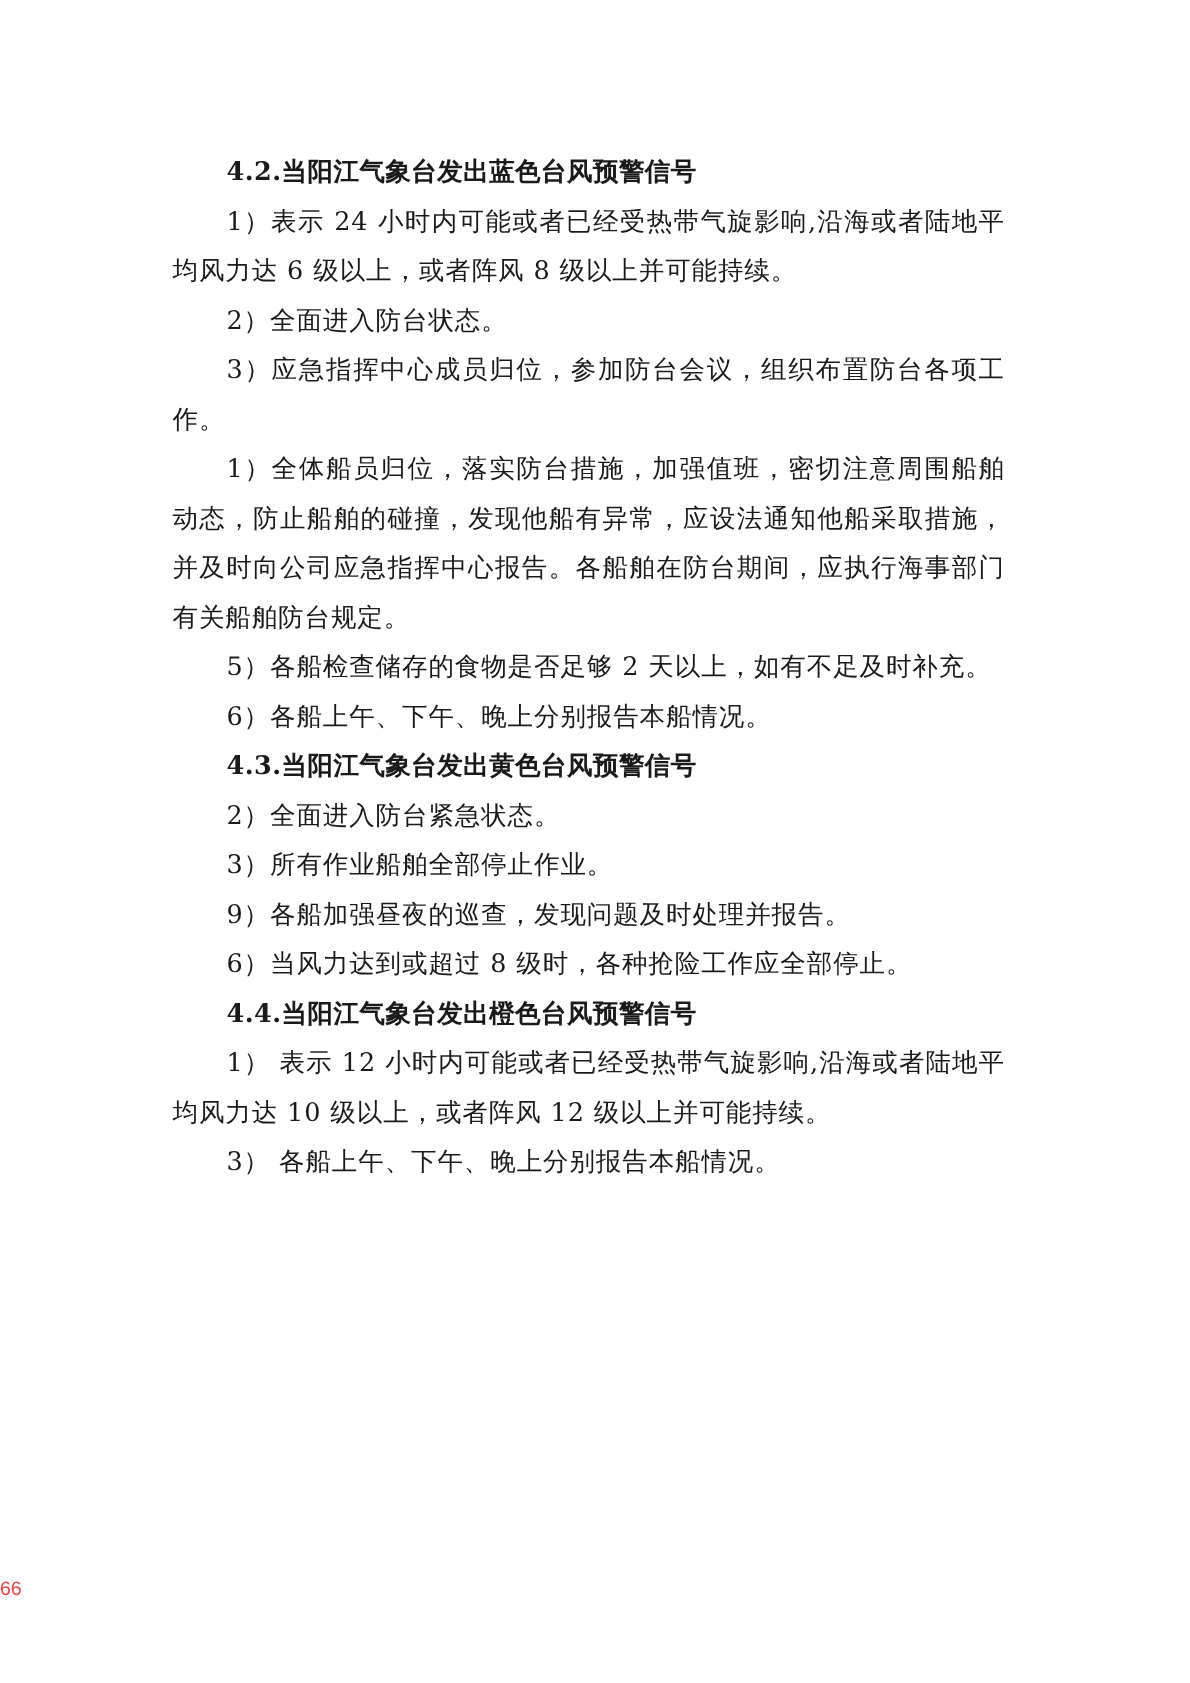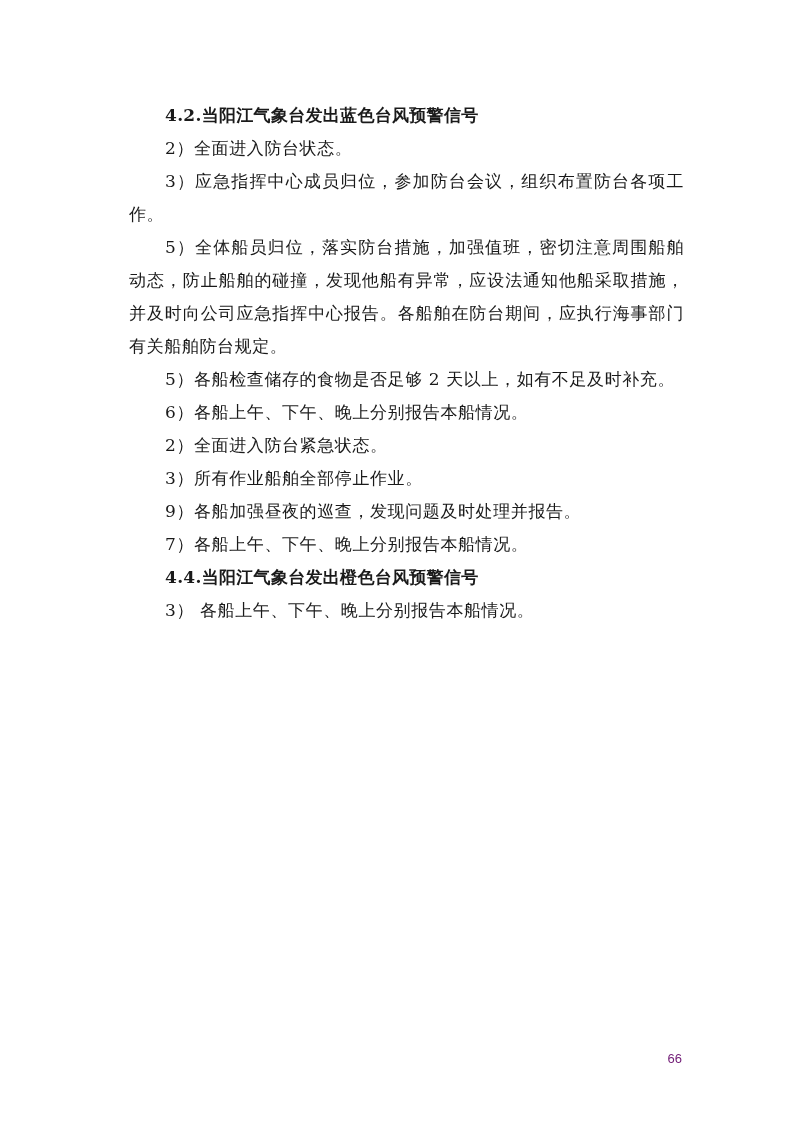--- a/index.html
+++ b/index.html
@@ -1,36 +1,39 @@
 <!DOCTYPE html>
 <html><head>
 <meta charset="utf-8">
 <style>
   html, body { margin: 0; padding: 0; background: #ffffff; }
   body { width: 793px; height: 1122px; position: relative; overflow: hidden;
          font-family: "DejaVu Serif", "Liberation Serif", serif; color: #1a1a1a; }
-  .page { position: absolute; left: 129px; top: 99px; width: 555px; }
+  .page { position: absolute; left: 115px; top: 99px; width: 555px; }
   .para { font-size: 17px; line-height: 33px; text-indent: 36px; text-align: justify; letter-spacing: 0.6px; margin: 0; }
   .heading { font-weight: bold; padding-left: 36px; font-size: 17px; line-height: 33px; letter-spacing: 0.3px; margin: 0; }
-  .footer { position: absolute; top: 1051px; left: 0; width: 682px; text-align: right;
-            font-family: "Liberation Sans", sans-serif; font-size: 13px; color: #701a75; }
+  .footer { position: absolute; top: 1051px; left: 0; width: 682px; text-align: left;
+            font-family: "Liberation Sans", sans-serif; font-size: 13px; color: #ef4444; }
 </style>
 </head>
 <body>
 
 <div class="page">
   <p class="heading">4.2.当阳江气象台发出蓝色台风预警信号</p>
+  <p class="para">1）表示 24 小时内可能或者已经受热带气旋影响,沿海或者陆地平均风力达 6 级以上，或者阵风 8 级以上并可能持续。</p>
   <p class="para">2）全面进入防台状态。</p>
   <p class="para">3）应急指挥中心成员归位，参加防台会议，组织布置防台各项工作。</p>
-  <p class="para">5）全体船员归位，落实防台措施，加强值班，密切注意周围船舶动态，防止船舶的碰撞，发现他船有异常，应设法通知他船采取措施，并及时向公司应急指挥中心报告。各船舶在防台期间，应执行海事部门有关船舶防台规定。</p>
+  <p class="para">1）全体船员归位，落实防台措施，加强值班，密切注意周围船舶动态，防止船舶的碰撞，发现他船有异常，应设法通知他船采取措施，并及时向公司应急指挥中心报告。各船舶在防台期间，应执行海事部门有关船舶防台规定。</p>
   <p class="para">5）各船检查储存的食物是否足够 2 天以上，如有不足及时补充。</p>
   <p class="para">6）各船上午、下午、晚上分别报告本船情况。</p>
 
+  <p class="heading">4.3.当阳江气象台发出黄色台风预警信号</p>
   <p class="para">2）全面进入防台紧急状态。</p>
   <p class="para">3）所有作业船舶全部停止作业。</p>
   <p class="para">9）各船加强昼夜的巡查，发现问题及时处理并报告。</p>
-  <p class="para">7）各船上午、下午、晚上分别报告本船情况。</p>
+  <p class="para">6）当风力达到或超过 8 级时，各种抢险工作应全部停止。</p>
 
   <p class="heading">4.4.当阳江气象台发出橙色台风预警信号</p>
+  <p class="para">1） 表示 12 小时内可能或者已经受热带气旋影响,沿海或者陆地平均风力达 10 级以上，或者阵风 12 级以上并可能持续。</p>
   <p class="para">3） 各船上午、下午、晚上分别报告本船情况。</p>
 </div>
 
 <div class="footer">66</div>
 
 </body></html>

